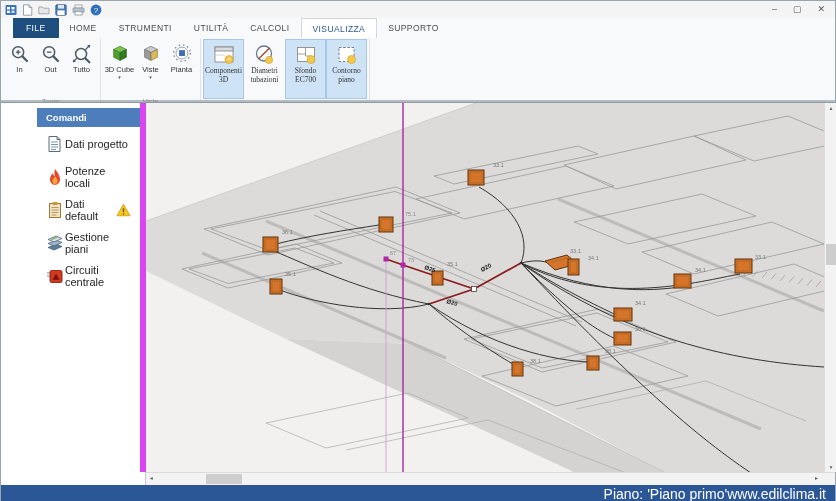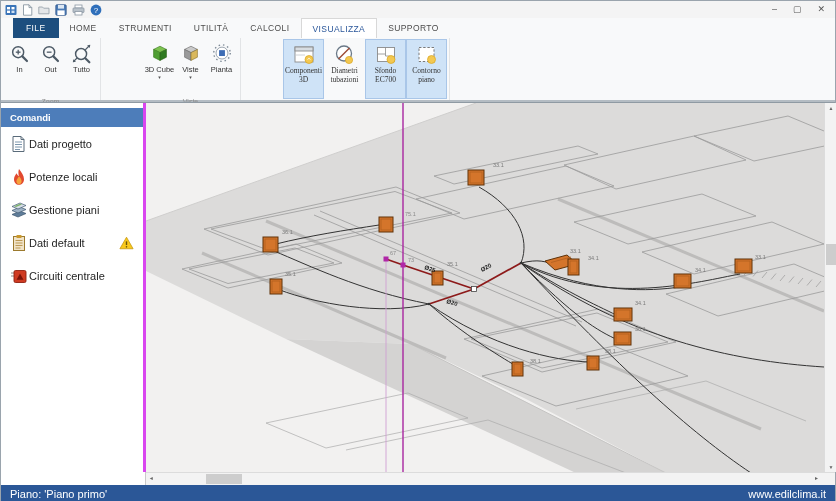--- a/index.html
+++ b/index.html
@@ -15,35 +15,35 @@
   .winctl { margin-left:auto; display:flex; gap:16px; padding-right:10px; z-index:2; font-size:9px; color:#555; }
   .winctl span { cursor:default; line-height:17px; }
 
   
   .tabrow { height:20px; flex:0 0 20px; background:#f8f9fa; display:flex; align-items:stretch; font-size:8.5px; }
   .tab { padding:0 11px; display:flex; align-items:center; color:#4c4c4c; letter-spacing:.4px; }
   .tab.file { background:#1d4e7e; color:#fff; padding:0 13px;margin-left:12px; }
   .tab.selected { background:#fff; border:1px solid #d8d8d8; border-bottom:none; color:#2b579a; }
 
   
-  .ribbon { height:64px; flex:0 0 64px; background:#f8f9fa; display:flex; border-bottom:2px solid #b4bcc3;gap:40px; }
+  .ribbon { height:64px; flex:0 0 64px; background:#f8f9fa; display:flex; border-bottom:2px solid #b4bcc3; }
   .rgroup { display:flex; flex-direction:column; border-right:1px solid #e2e4e6; padding:1px 3px 0; }
   .rbtns { display:flex; flex:1; align-items:flex-start; }
   .rbtn { width:31px; display:flex; flex-direction:column; align-items:center; text-align:center;
           font-size:7.5px; color:#333; padding-top:2px; line-height:1.15; height:58px; }
   .rbtn .ic { height:25px; display:flex; align-items:center; justify-content:center; }
   .glabel { text-align:center; font-size:7px; color:#8d8d8d; height:11px; line-height:10px; }
   .tglgroup { display:flex; padding:1px 2px 0; border-right:1px solid #e2e4e6; }
   .rbtn.tgl { width:41px; height:60px; border:1px solid transparent;font-family:Liberation Serif, serif; }
   .rbtn.tgl.active { background:#cfe3f7; border:1px solid #a9c6e8; }
   .dd { font-size:5px; color:#555; line-height:4px; }
 
   
   .main { height:370px; flex:0 0 370px; display:flex; border-top:1px solid #8f9aa3; }
-  .sidebar { width:145px; flex:0 0 145px; background:#fff; border-right:3px solid #d946ef; }
+  .sidebar { width:145px; flex:0 0 145px; background:#fff; border-right:6px solid #d946ef;padding-left:36px; }
   .cmd-header { margin-top:5px; background:#4d7dba; color:#fff; font-weight:bold; font-size:9.5px; padding:4px 9px; }
   .cmd-item { display:flex; align-items:center; gap:1px; padding:0 9px; height:33px; font-size:11px; color:#1f1f1f; cursor:default; }
   .cmd-item svg { flex:0 0 auto; }
   .warn { margin-left:auto; }
 
   .canvas-wrap { display:flex; }
   svg.scene { display:block; background:#f2f1f0; }
   .vscroll { width:13px; background:#f3f3f3; border-left:1px solid #dcdcdc; position:relative; font-size:5px; color:#666; }
   .vscroll .arr { position:absolute; left:0; width:12px; text-align:center; }
   .vscroll .up { top:2px; } .vscroll .dn { bottom:2px; }
@@ -51,22 +51,22 @@
 
   .hscroll-row { height:13px; flex:0 0 13px; display:flex; }
   .h-left { width:145px; background:#fff; border-right:1px solid #c9c9c9; }
   .hscroll { width:678px; background:#f3f3f3; border-top:1px solid #dcdcdc; position:relative; font-size:5px; color:#666; }
   .hscroll .arr { position:absolute; top:2px; }
   .hscroll .lf { left:3px; } .hscroll .rt { right:3px; }
   .hthumb { position:absolute; top:1px; left:60px; width:36px; height:10px; background:#cdcdcd; }
   .h-corner { width:13px; background:#f3f3f3; border-top:1px solid #dcdcdc; }
 
   
-  .statusbar { height:17px; flex:0 0 17px; background:#2b5797; color:#fff; font-size:11px;
-    display:flex; align-items:center; justify-content:space-between; padding:0 9px; }
+  .statusbar { height:17px; flex:0 0 17px; background:#2b5797; color:#fff; font-size:14px;
+    display:flex; align-items:center; justify-content:flex-end; padding:0 9px; }
 
   
   .lbl { font-size:5.5px; fill:#7a7a7a; }
   .dia { font-size:6px; fill:#222; font-weight:bold; }
   .nodelbl { font-size:5.5px; fill:#8a8a8a; }
 </style>
 </head>
 <body>
 
 <div class="window">
@@ -266,43 +266,43 @@
       <div class="cmd-item">
         <svg width="18" height="18" viewBox="0 0 18 18">
             <path d="M9,1 C11.5,4.5 14,7.2 14,11.2 C14,14.6 11.8,16.8 9,16.8 C6.2,16.8 4,14.6 4,11.2 C4,8.8 5.4,7.2 6.4,5.2 C7.3,6.8 7.9,7.6 8.8,8.1 C8.3,5.2 8.2,3.2 9,1 Z" fill="#e2492f"></path>
             <path d="M9,8.2 C10.6,10.2 11.6,11.4 11.6,13.2 C11.6,15.2 10.4,16.2 9,16.2 C7.6,16.2 6.4,15.2 6.4,13.2 C6.4,11.6 7.7,10.4 9,8.2 Z" fill="#f5a33b"></path>
           </svg>
         <span>Potenze locali</span>
       </div>
 
       <div class="cmd-item">
         <svg width="18" height="18" viewBox="0 0 18 18">
-            <polygon points="2,13.5 10,10 16,12.5 8,16" fill="#5f7d99" stroke="#3f5870" stroke-width="0.7"></polygon>
-            <polygon points="2,9.5 10,6 16,8.5 8,12" fill="#9fb3c6" stroke="#3f5870" stroke-width="0.7"></polygon>
-            <polygon points="2,5.5 10,2 16,4.5 8,8" fill="#d7dee6" stroke="#3f5870" stroke-width="0.7"></polygon>
-            <polygon points="4,5.3 10,2.7 12,3.5 6,6.1" fill="#7fb36a"></polygon>
-          </svg>
-        <span>Gestione piani</span>
-      </div>
-
-      <div class="cmd-item">
-        <svg width="18" height="18" viewBox="0 0 18 18">
             <rect x="3.5" y="2.5" width="11" height="14" fill="#f0e3c8" stroke="#9c7a2e" stroke-width="1"></rect>
             <rect x="6.3" y="1" width="5.4" height="3" rx="1" fill="#c9982e"></rect>
             <line x1="5.5" y1="6.5" x2="12.5" y2="6.5" stroke="#b59148" stroke-width="0.9"></line>
             <line x1="5.5" y1="9" x2="12.5" y2="9" stroke="#b59148" stroke-width="0.9"></line>
             <line x1="5.5" y1="11.5" x2="12.5" y2="11.5" stroke="#b59148" stroke-width="0.9"></line>
             <line x1="5.5" y1="14" x2="10.5" y2="14" stroke="#b59148" stroke-width="0.9"></line>
           </svg>
         <span>Dati default</span>
         <svg class="warn" width="15" height="14" viewBox="0 0 18 17">
             <polygon points="9,1.5 17,15.5 1,15.5" fill="#f9c81c" stroke="#c79a12" stroke-width="1"></polygon>
             <line x1="9" y1="6.5" x2="9" y2="11" stroke="#6b5408" stroke-width="1.7"></line>
             <circle cx="9" cy="13.2" r="1" fill="#6b5408"></circle>
           </svg>
+      </div>
+
+      <div class="cmd-item">
+        <svg width="18" height="18" viewBox="0 0 18 18">
+            <polygon points="2,13.5 10,10 16,12.5 8,16" fill="#5f7d99" stroke="#3f5870" stroke-width="0.7"></polygon>
+            <polygon points="2,9.5 10,6 16,8.5 8,12" fill="#9fb3c6" stroke="#3f5870" stroke-width="0.7"></polygon>
+            <polygon points="2,5.5 10,2 16,4.5 8,8" fill="#d7dee6" stroke="#3f5870" stroke-width="0.7"></polygon>
+            <polygon points="4,5.3 10,2.7 12,3.5 6,6.1" fill="#7fb36a"></polygon>
+          </svg>
+        <span>Gestione piani</span>
       </div>
 
       <div class="cmd-item">
         <svg width="18" height="18" viewBox="0 0 18 18">
             <line x1="1" y1="6" x2="4" y2="6" stroke="#8a8a8a" stroke-width="1"></line>
             <line x1="1" y1="9" x2="4" y2="9" stroke="#8a8a8a" stroke-width="1"></line>
             <rect x="4" y="3.5" width="12" height="12" rx="1.5" fill="#cf3a22" stroke="#8f1f10" stroke-width="0.9"></rect>
             <polygon points="10,6.5 13.5,12.8 6.5,12.8" fill="#7a1208"></polygon>
           </svg>
         <span>Circuiti centrale</span>

